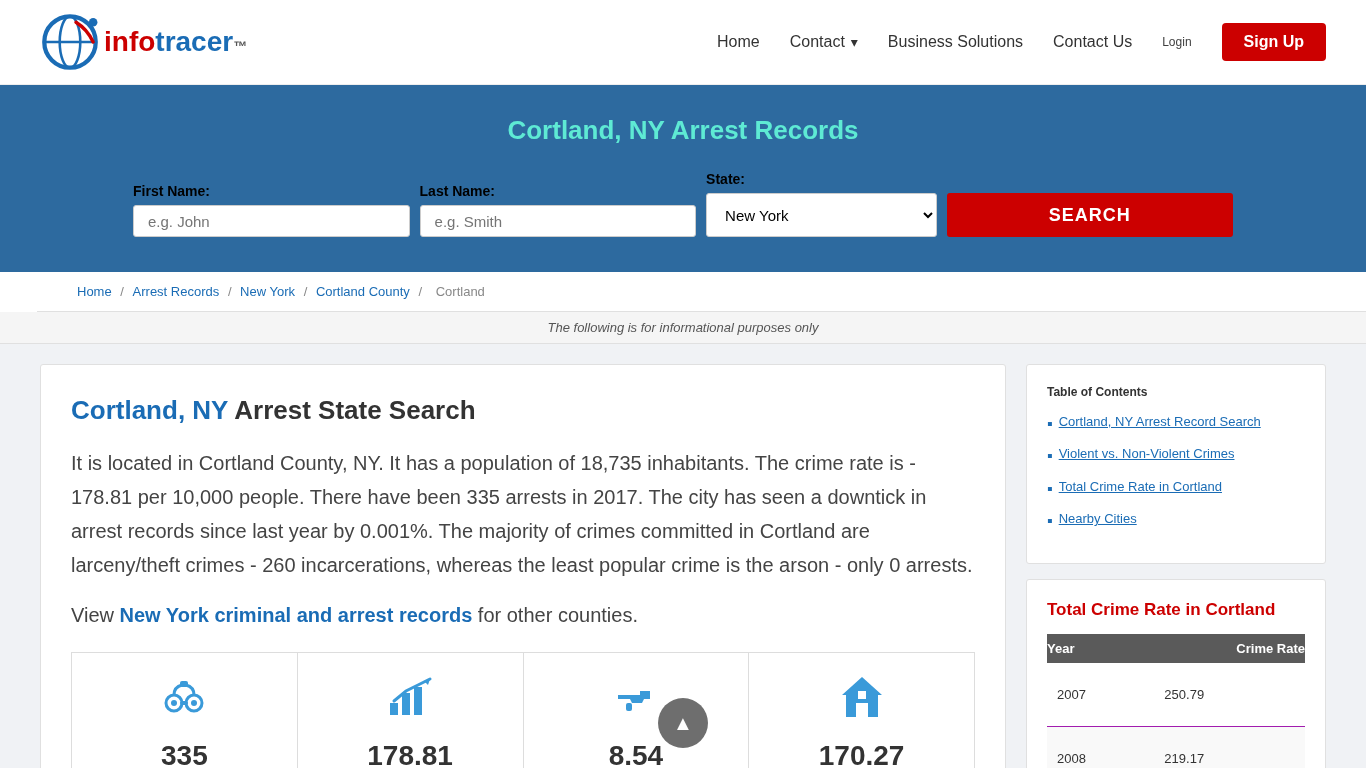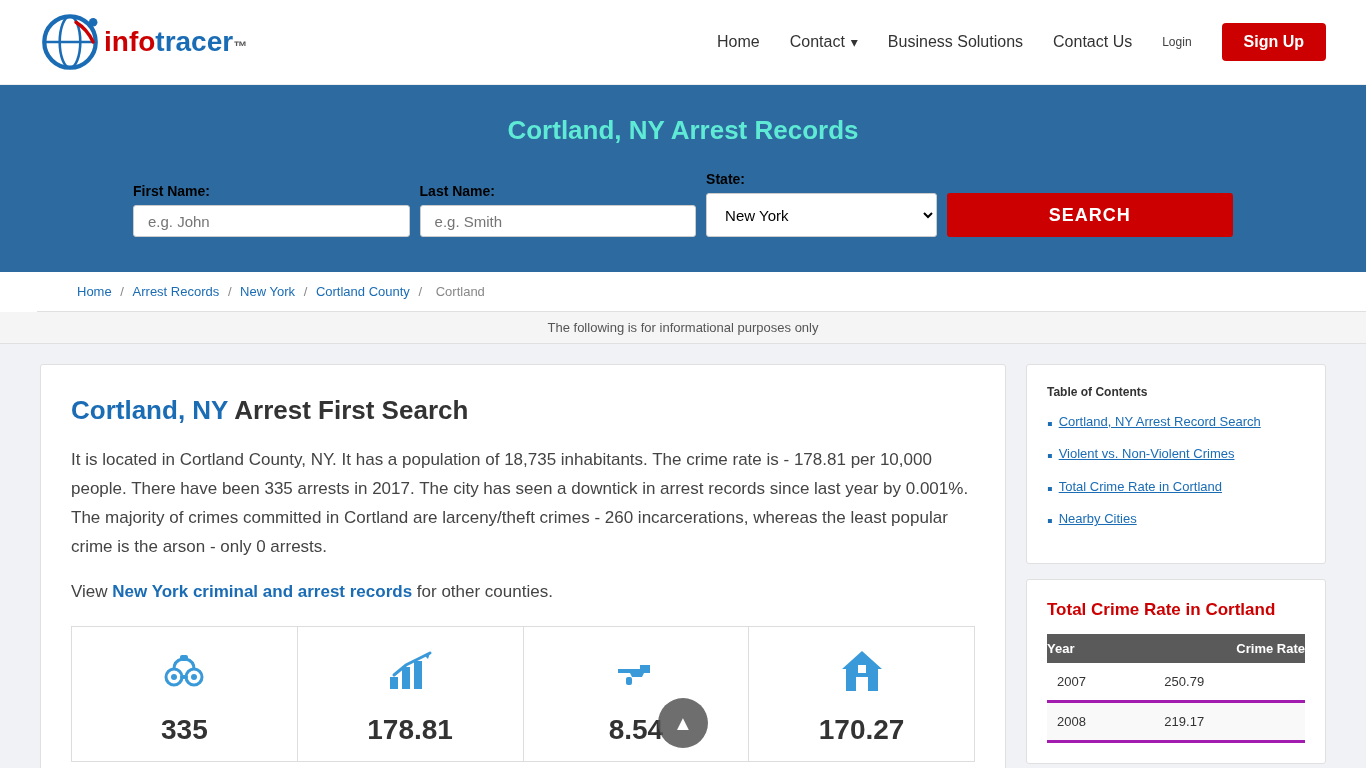--- a/index.html
+++ b/index.html
@@ -142,20 +142,21 @@
     }
     .breadcrumb span { color: #888; margin: 0 5px; }
 
     
     .info-bar {
       background: #f5f5f5;
       border-bottom: 1px solid #e0e0e0;
       text-align: center;
       padding: 8px;
       font-size: 13px;
+      font-style: italic;
       color: #555;
     }
 
     
     .main-content {
       display: flex;
       gap: 0;
       max-width: 1366px;
       padding: 20px 40px;
       background: #f0f2f5;
@@ -180,21 +181,21 @@
     .page-heading {
       font-size: 26px;
       font-weight: bold;
       margin-bottom: 20px;
       color: #333;
     }
     .page-heading .blue { color: #1a6cb5; }
 
     
     .description {
-      font-size: 17px;
+      font-size: 20px;
       line-height: 1.7;
       color: #444;
       margin-bottom: 16px;
     }
     .description a {
       color: #1a6cb5;
       text-decoration: none;
       font-weight: bold;
     }
 
@@ -277,22 +278,22 @@
       font-size: 13px;
     }
     .crime-table th {
       background: #5a5a5a;
       color: #fff;
       padding: 7px 0;
       text-align: left;
     }
     .crime-table th:last-child { text-align: right; }
     .crime-table td {
-      padding: 11px 10px;
-      border-bottom: 3px solid #a21caf;
+      padding: 24px 10px;
+      border-bottom: 1px solid #a21caf;
     }
     .crime-table td:last-child { }
     .crime-table tr:nth-child(even) td { background: #f9f9f9; }
 
     
     .scroll-up {
       position: fixed;
       bottom: 20px;
       left: 50%;
       transform: translateX(-50%);
@@ -378,21 +379,21 @@
   <span>Cortland</span>
 </div>
 
 <div class="info-bar">
   <span>The following is for informational purposes only</span>
 </div>
 
 <div class="main-content">
   <div class="content-left">
     <h2 class="page-heading">
-      <span class="blue">Cortland, NY</span><span> Arrest First Search</span>
+      <span class="blue">Cortland, NY</span><span> Arrest State Search</span>
     </h2>
     <p class="description">It is located in Cortland County, NY. It has a population of 18,735 inhabitants. The crime rate is - 178.81 per 10,000 people. There have been 335 arrests in 2017. The city has seen a downtick in arrest records since last year by 0.001%. The majority of crimes committed in Cortland are larceny/theft crimes - 260 incarcerations, whereas the least popular crime is the arson - only 0 arrests.</p>
     <p class="description">
       <span>View </span><a href="#">New York criminal and arrest records</a><span> for other counties.</span>
     </p>
 
     <div class="stats-row">
       <div class="stat-card">
         <div class="stat-icon">
           

